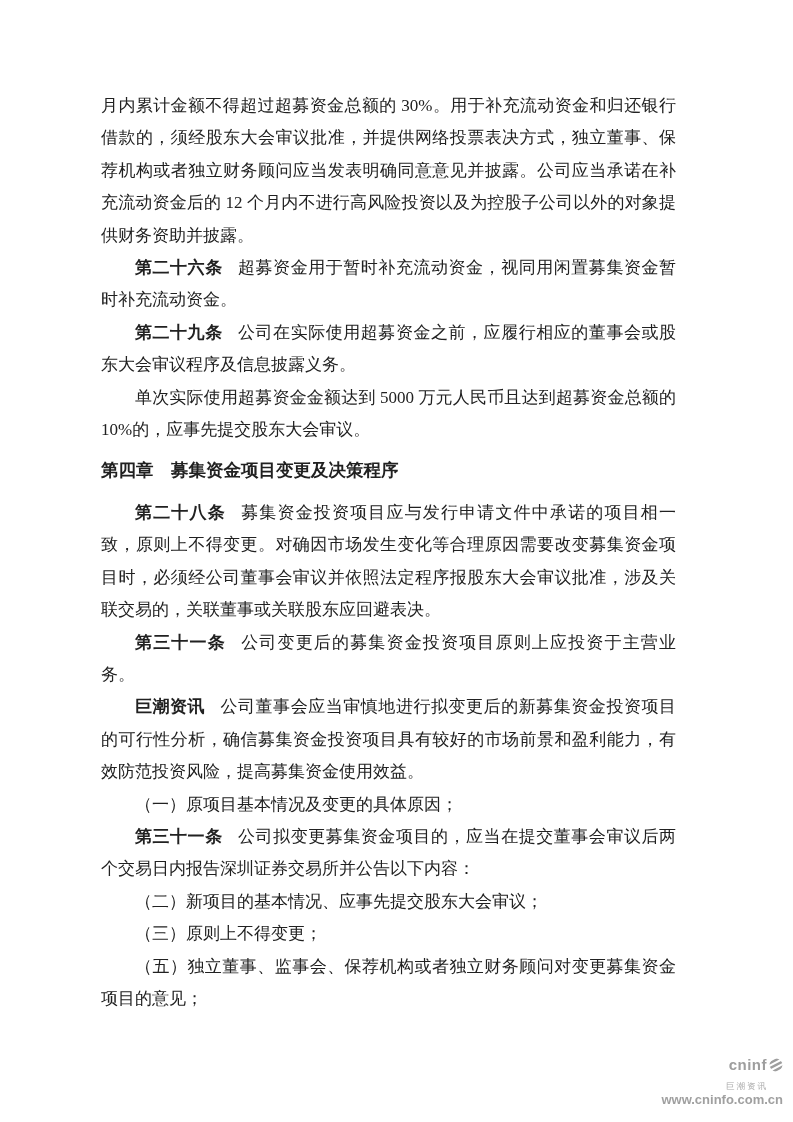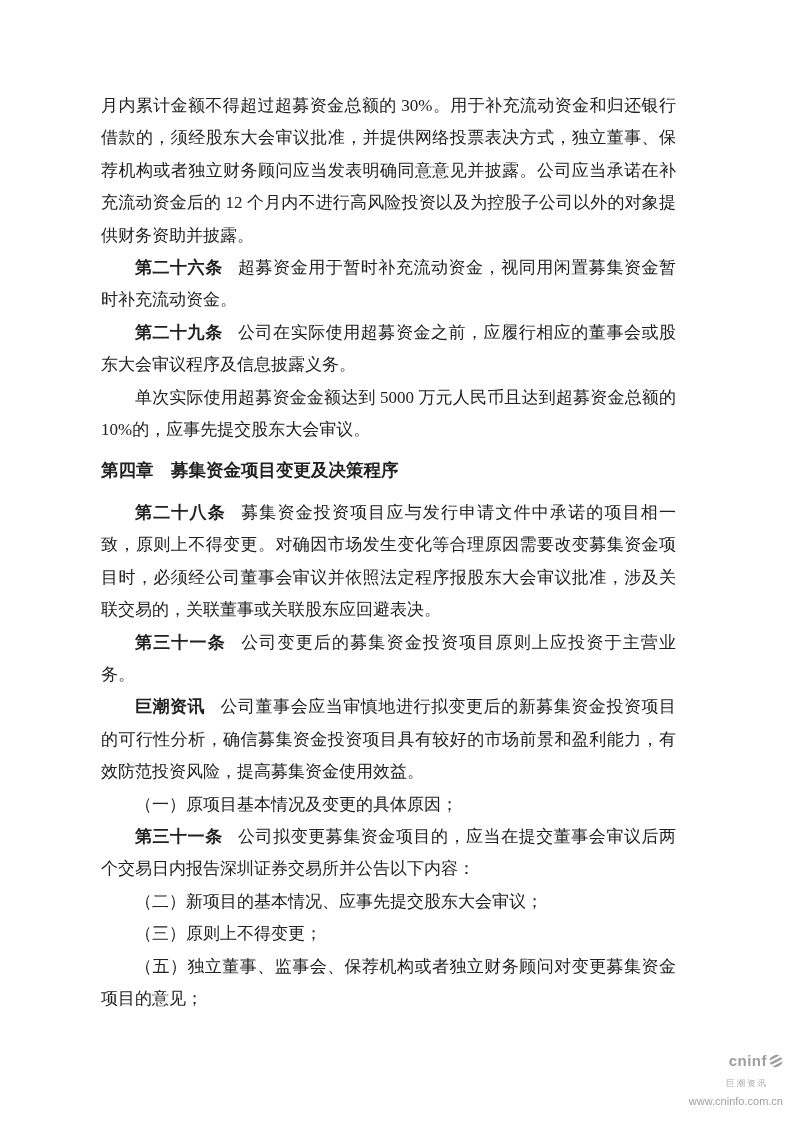--- a/index.html
+++ b/index.html
@@ -36,21 +36,21 @@
     right: 10px; bottom: 14px;
     text-align: right;
     color: #a6a6a6;
     font-family: "Liberation Sans", "DejaVu Sans", sans-serif;
     line-height: 1.15;
   }
   .brand-row { display: flex; align-items: center; justify-content: flex-end; gap: 2px; }
   .brand { font-size: 15px; font-weight: bold; letter-spacing: 0.5px; color: #9e9e9e; }
   .swirl { width: 14px; height: 14px; display: inline-block; }
   .name-cn { font-size: 8.5px; letter-spacing: 2px; padding-right: 15px; margin-top: 9px; color: #a8a8a8; }
-  .url { font-size: 11px; margin-top: 7px; color: #a0a0a0; }
+  .url { font-size: 13px; margin-top: 1px; color: #a0a0a0; font-weight: bold; }
 </style>
 </head>
 <body>
 
 <div class="page">
   <div class="content">
 
     <p class="para">月内累计金额不得超过超募资金总额的 30%。用于补充流动资金和归还银行借款的，须经股东大会审议批准，并提供网络投票表决方式，独立董事、保荐机构或者独立财务顾问应当发表明确同意意见并披露。公司应当承诺在补充流动资金后的 12 个月内不进行高风险投资以及为控股子公司以外的对象提供财务资助并披露。</p>
 
     <p class="para ind"><span class="article-label">第二十六条</span><span>超募资金用于暂时补充流动资金，视同用闲置募集资金暂时补充流动资金。</span></p>

